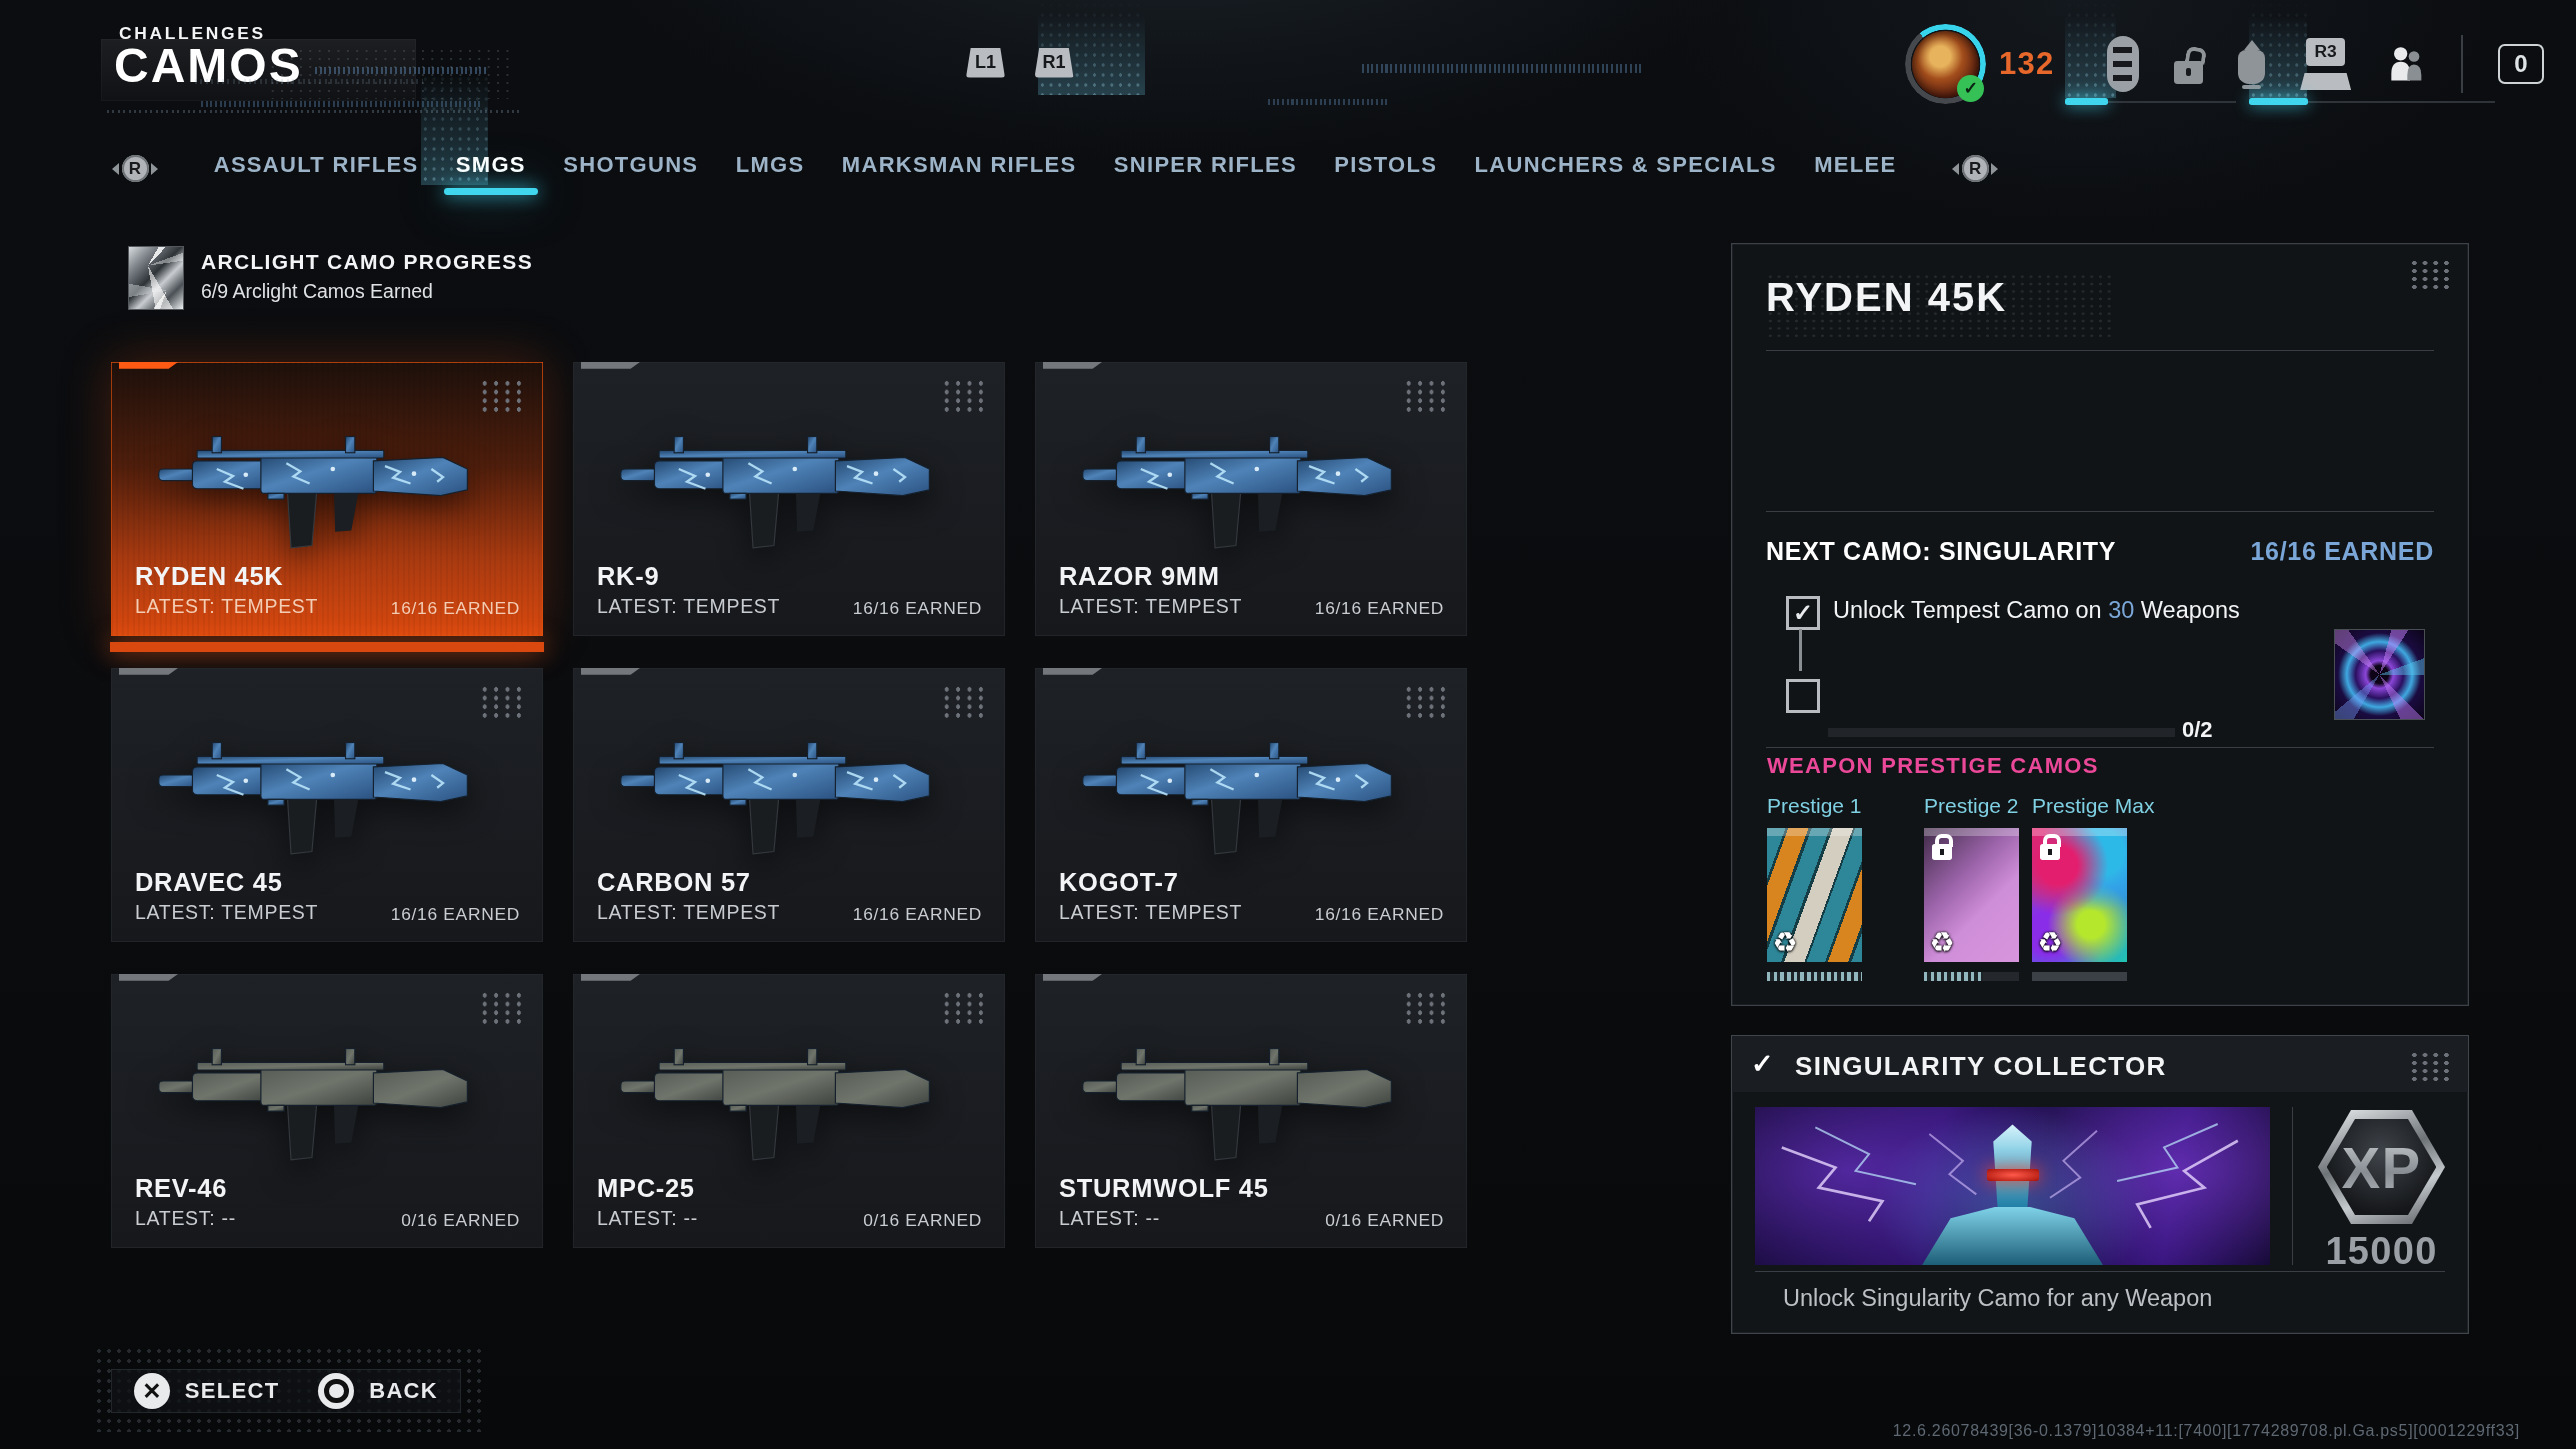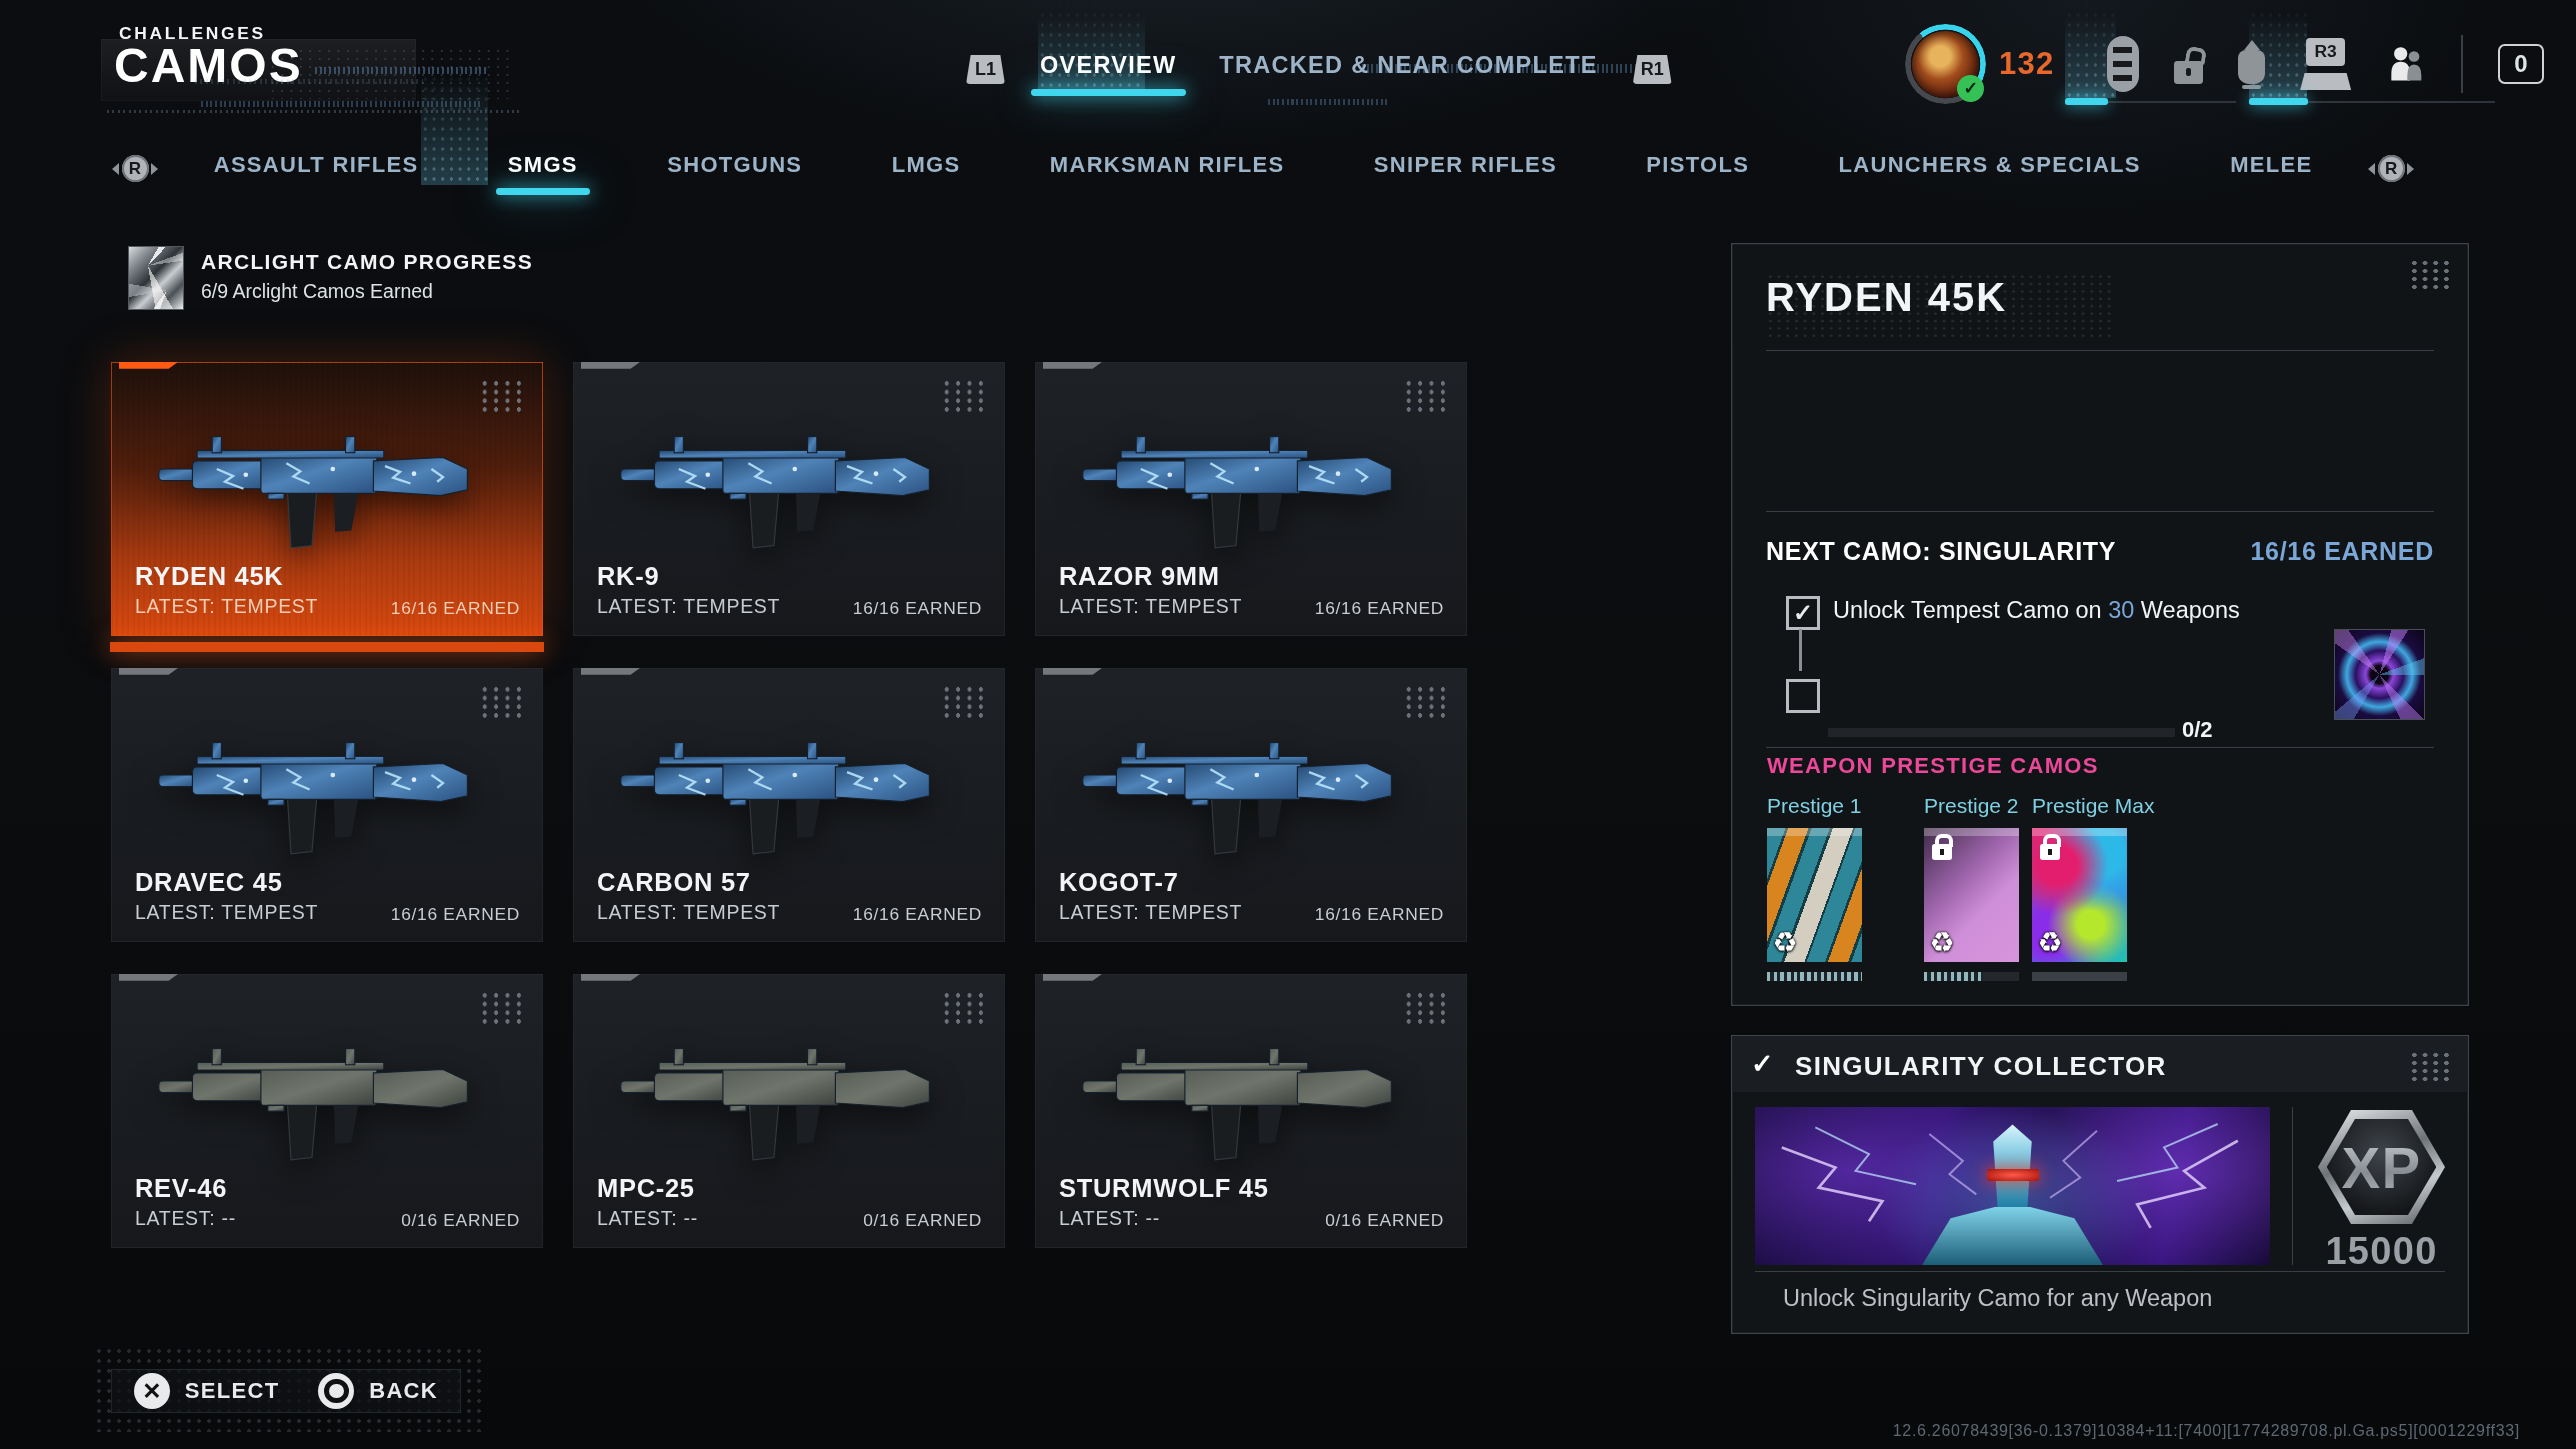--- a/index.html
+++ b/index.html
@@ -201,24 +201,20 @@
   <div class="abs noise blue" style="left:201px;top:101px;width:282px;height:6px;opacity:.4;"></div>
   <div class="abs noise blue" style="left:1268px;top:99px;width:121px;height:6px;opacity:.4;"></div>
 
   <div class="abs beam" style="left:1038px;top:0;width:107px;height:95px;"></div>
   <div class="abs beam" style="left:421px;top:54px;width:67px;height:131px;"></div>
   <div class="abs beam" style="left:2065px;top:0;width:51px;height:98px;"></div>
   <div class="abs beam" style="left:2249px;top:0;width:58px;height:98px;"></div>
 
   <div class="abs viewbar">
     <div class="shoulder">L1</div>
-    <div id="viewTabs" style="display:flex;gap:32px;align-items:center;">
-        <div class="vtab active">OVERVIEW</div>
-        <div class="vtab">TRACKED &amp; NEAR COMPLETE</div>
-      </div>
     <div class="shoulder">R1</div>
   </div>
 
   <div class="abs hud">
     <div class="avatar">
       <div class="check">✓</div>
     </div>
     <div class="level">132</div>
     <div class="hicons">
       <div class="rankpill">
@@ -244,21 +240,21 @@
   </div>
   <div class="abs hline" style="left:2068px;top:101px;width:168px;"></div>
   <div class="abs hcyan" style="left:2065px;top:98px;width:43px;"></div>
   <div class="abs hline" style="left:2254px;top:101px;width:241px;"></div>
   <div class="abs hcyan" style="left:2249px;top:98px;width:59px;"></div>
 
   <div class="abs catbar">
     <div class="cycle">
         <div class="ball">R</div>
       </div>
-    <div id="catTabs" style="display:flex;gap:84px;align-items:flex-start;">
+    <div id="catTabs" style="display:flex;gap:32px;align-items:flex-start;">
         <div class="ctab">ASSAULT RIFLES</div>
         <div class="ctab active">SMGS</div>
         <div class="ctab">SHOTGUNS</div>
         <div class="ctab">LMGS</div>
         <div class="ctab">MARKSMAN RIFLES</div>
         <div class="ctab">SNIPER RIFLES</div>
         <div class="ctab">PISTOLS</div>
         <div class="ctab">LAUNCHERS &amp; SPECIALS</div>
         <div class="ctab">MELEE</div>
       </div>

